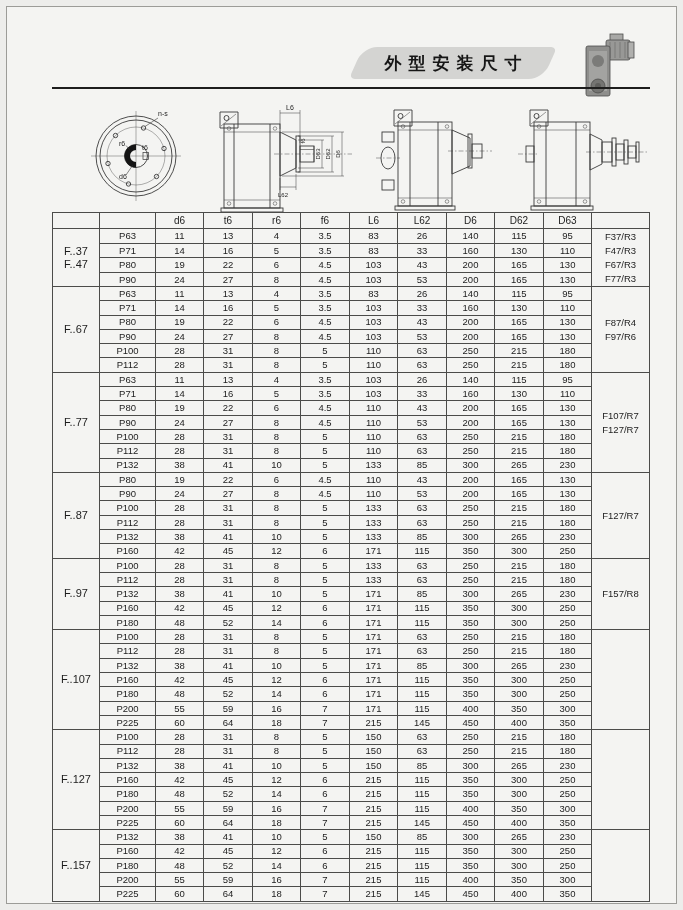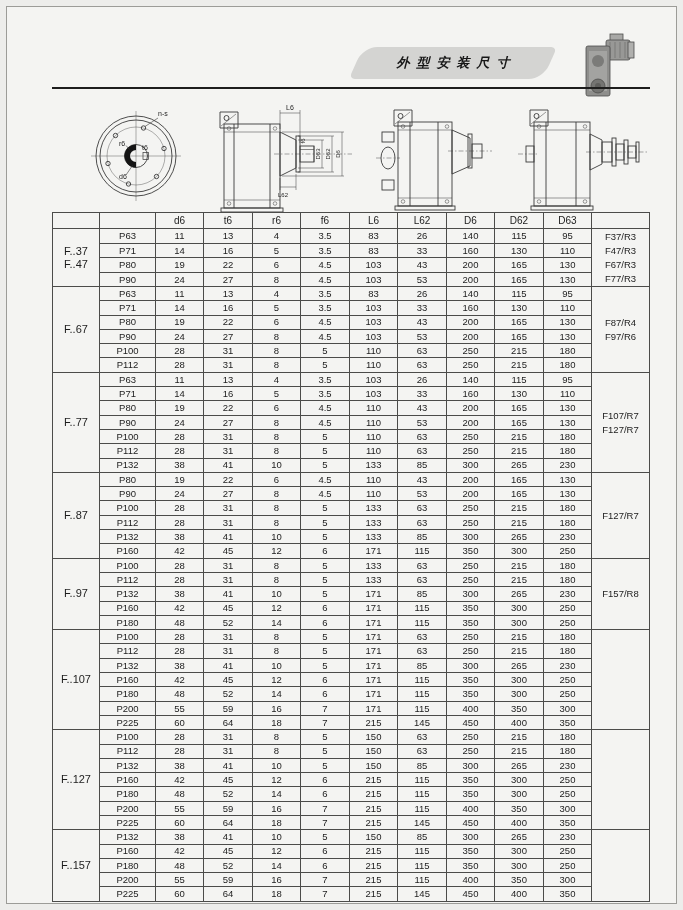--- a/index.html
+++ b/index.html
@@ -5,21 +5,21 @@
   * { margin:0; padding:0; box-sizing:border-box; }
   html,body { width:683px; height:910px; }
   body { font-family:"Liberation Sans", sans-serif; background:#e7e7e5; }
 
   .page { position:relative; width:683px; height:910px; background:#ededeb; overflow:hidden; }
   .frame { position:absolute; inset:6px; border:1px solid #9c9c98; background:#f4f4f2; }
 
   .banner { position:absolute; left:356px; top:47px; width:194px; height:32px; }
   .banner-bg { position:absolute; inset:0; background:#d4d4d2; transform:skewX(-24deg); border-radius:14px 6px 14px 6px; }
   .banner-text { position:absolute; inset:0; display:flex; align-items:center; justify-content:center;
-    font-size:13px; font-weight:bold; font-style:italic; letter-spacing:7px; color:#161616; padding-left:7px; }
+    font-size:17px; font-weight:bold; letter-spacing:7px; color:#161616; padding-left:7px; }
 
   .motor-photo { position:absolute; left:580px; top:30px; }
   .header-rule { position:absolute; left:52px; top:87px; width:598px; height:2px; background:#1d1d1d; }
 
   .drawing { position:absolute; }
   .d1 { left:86px;  top:104px; }
   .d2 { left:210px; top:96px; }
   .d3 { left:376px; top:96px; }
   .d4 { left:508px; top:96px; }
   .dim-label { font-size:7px; fill:#1f1f1f; }

